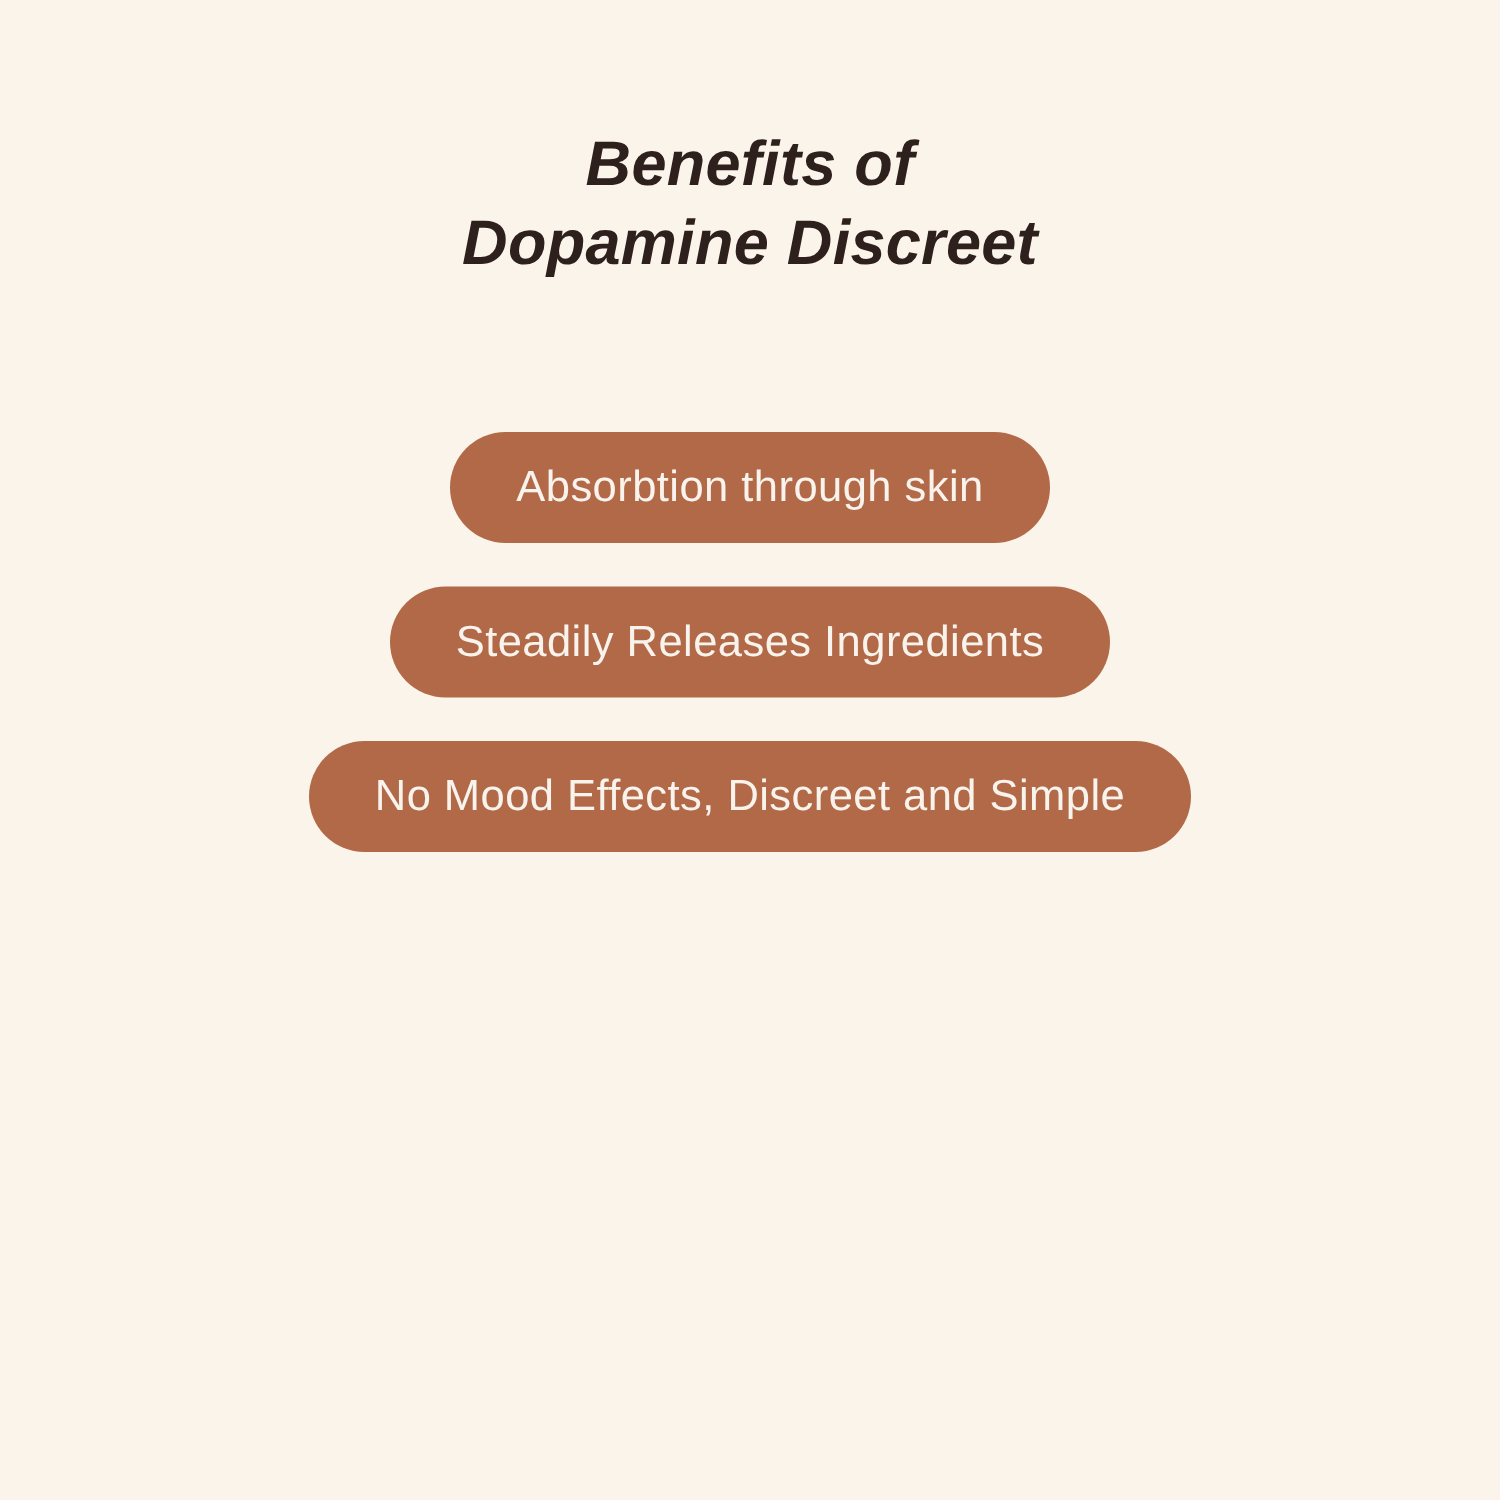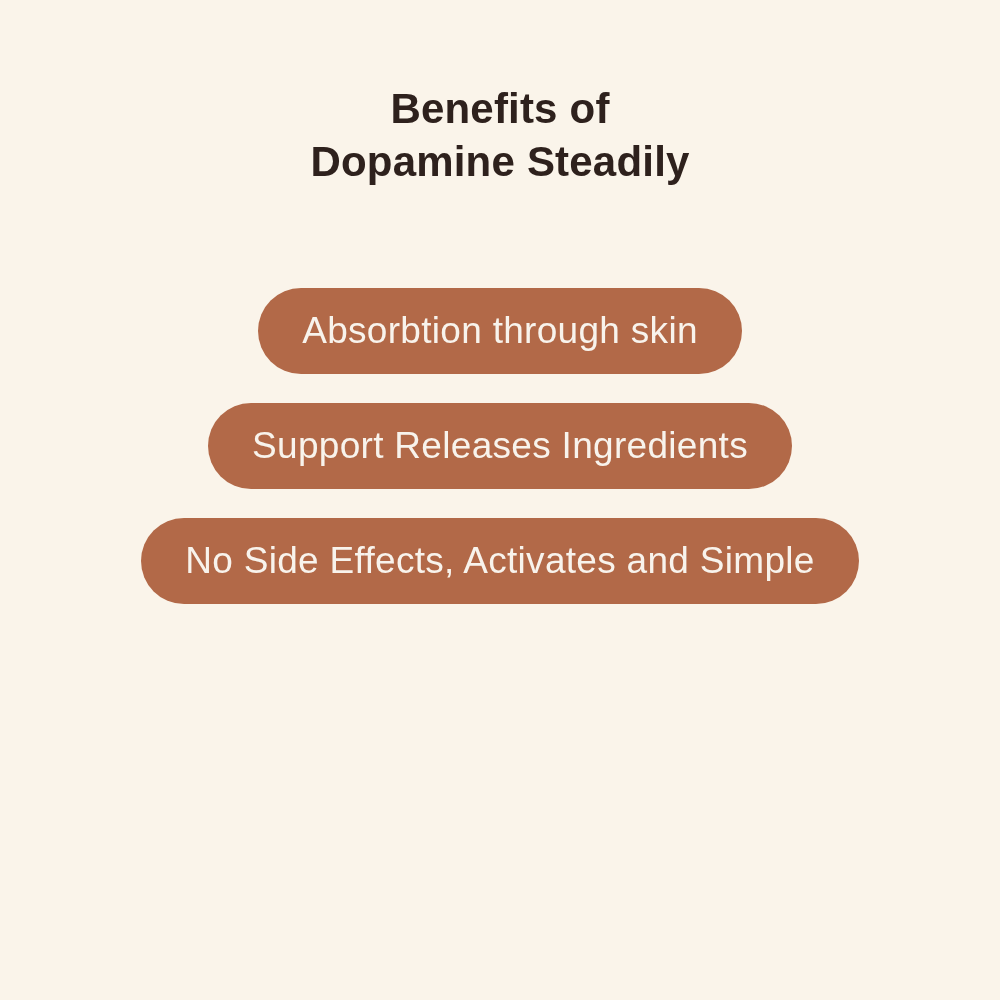--- a/index.html
+++ b/index.html
@@ -32,58 +32,59 @@
     text-align: center;
     font-weight: 700;
     font-size: 42px;
     line-height: 53px;
     letter-spacing: 0.2px;
     color: var(--title-color);
   }
   .title .line {
     display: block;
     white-space: nowrap;
+    font-style: italic;
   }
   .pills {
     margin-top: 72px;
     display: flex;
     flex-direction: column;
     align-items: center;
     gap: 29px;
   }
   .pill {
-    height: 86px;
+    height: 74px;
     border-radius: 43px;
     background: var(--pill);
     color: var(--pill-text);
     display: flex;
     align-items: center;
     justify-content: center;
     padding: 0 44px;
-    font-size: 37px;
+    font-size: 29px;
     font-weight: 400;
     letter-spacing: 0.3px;
     white-space: nowrap;
   }
 </style>
 </head>
 <body>
 
 <div class="canvas">
 
   <h1 class="title">
     <span class="line">Benefits of</span>
-    <span class="line">Dopamine Steadily</span>
+    <span class="line">Dopamine Discreet</span>
   </h1>
 
   <div class="pills">
     <div class="pill">
       <span>Absorbtion through skin</span>
     </div>
     <div class="pill">
-      <span>Support Releases Ingredients</span>
+      <span>Steadily Releases Ingredients</span>
     </div>
     <div class="pill">
-      <span>No Side Effects, Activates and Simple</span>
+      <span>No Mood Effects, Discreet and Simple</span>
     </div>
   </div>
 
 </div>
 
 </body></html>

